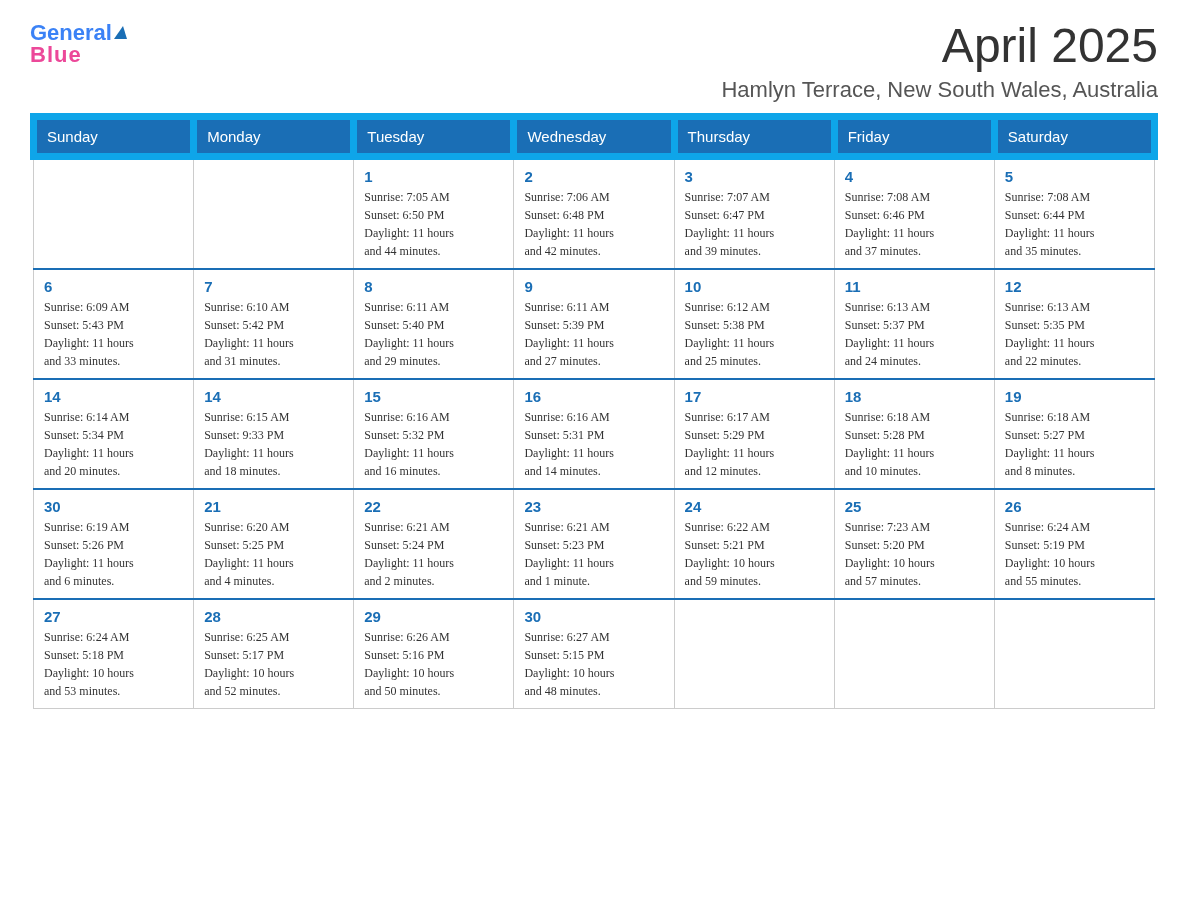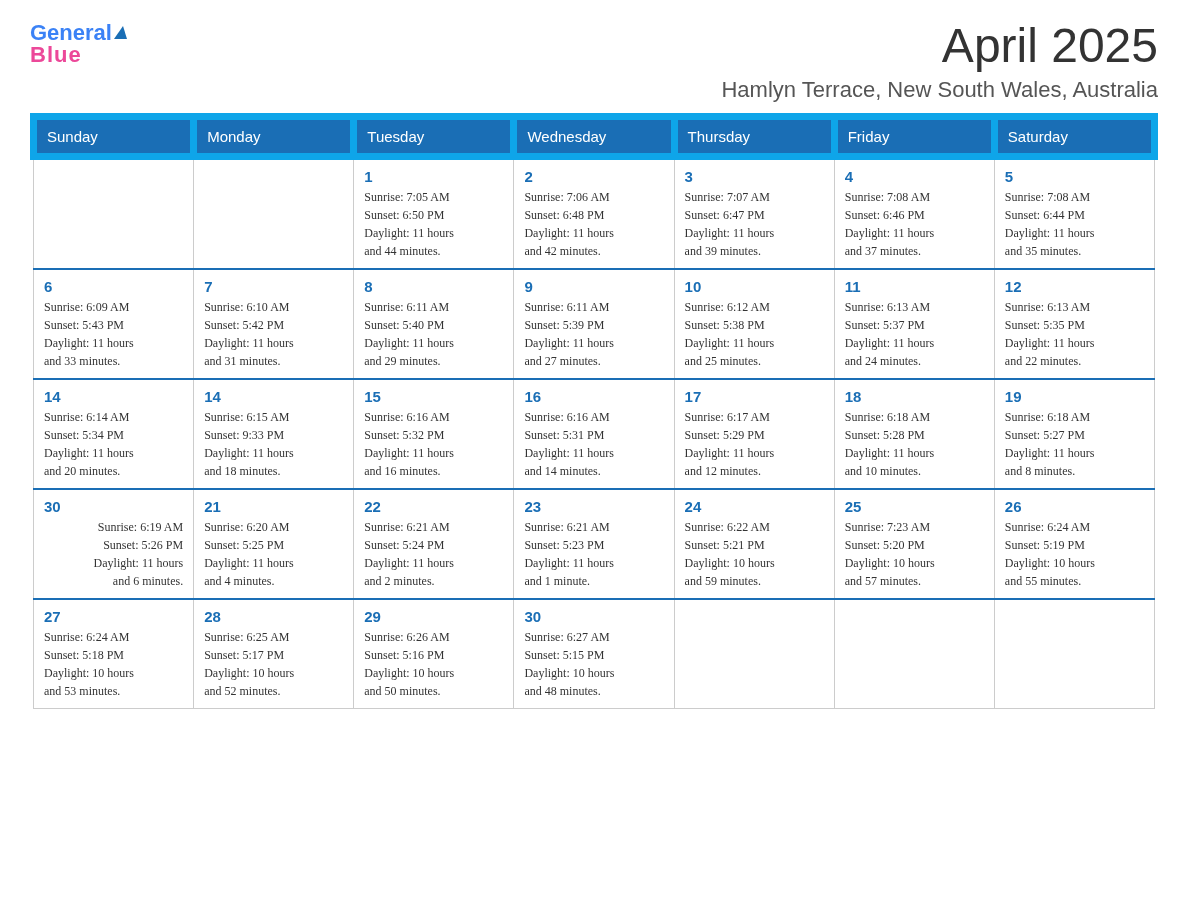--- a/index.html
+++ b/index.html
@@ -270,21 +270,21 @@
           <span class="day-number">19</span>
           <div class="day-info" style="white-space: pre-line;">Sunrise: 6:18 AM
 Sunset: 5:27 PM
 Daylight: 11 hours
 and 8 minutes.</div>
         </td>
       </tr>
       <tr>
         <td>
           <span class="day-number">30</span>
-          <div class="day-info" style="white-space: pre-line; text-align: right;">Sunrise: 6:19 AM
+          <div class="day-info" style="white-space: pre-line;">Sunrise: 6:19 AM
 Sunset: 5:26 PM
 Daylight: 11 hours
 and 6 minutes.</div>
         </td>
         <td>
           <span class="day-number">21</span>
           <div class="day-info" style="white-space: pre-line;">Sunrise: 6:20 AM
 Sunset: 5:25 PM
 Daylight: 11 hours
 and 4 minutes.</div>

